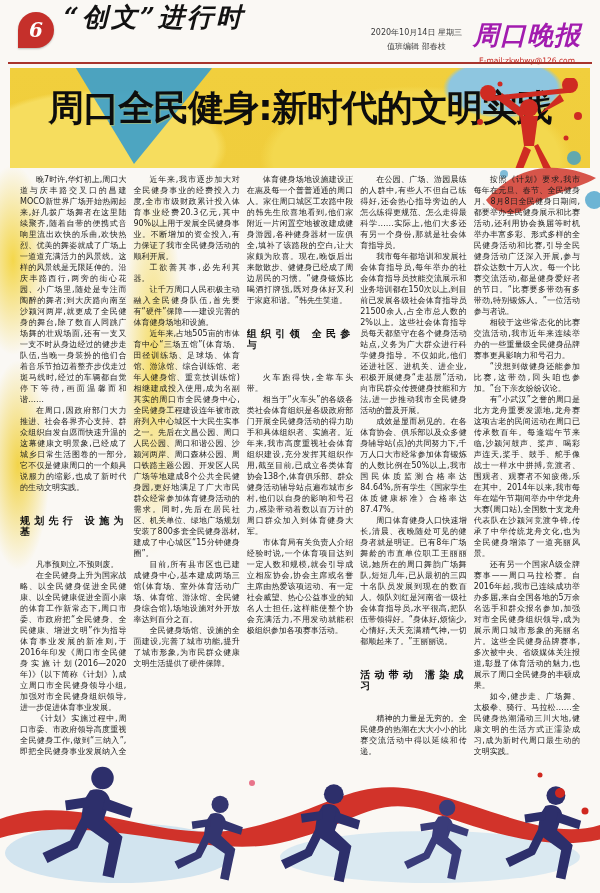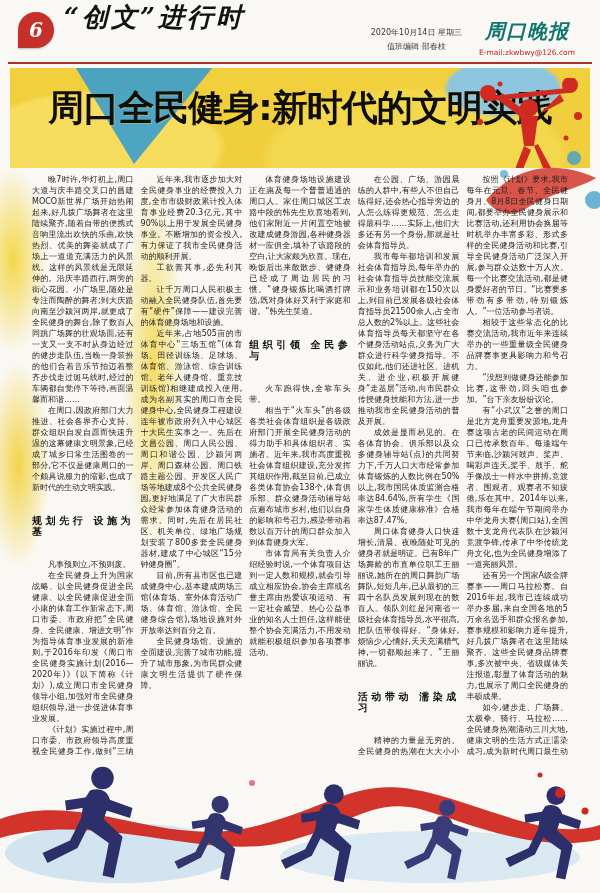--- a/index.html
+++ b/index.html
@@ -18,21 +18,21 @@
     box-shadow:0 1px 2px rgba(0,0,0,.25);
   }
   .badge-pin span { color:#fff; font-size:20px; font-weight:bold; font-style:italic; font-family:"DejaVu Serif", serif; }
   .section-title {
     position:absolute; left:64px; top:0;
     font-size:26px; font-weight:bold; font-style:italic;
     font-family:"DejaVu Serif", serif; color:#121212; letter-spacing:3px;
   }
   .header-meta { position:absolute; right:138px; top:26px; font-size:8px; color:#3a3a3a; line-height:1.8; text-align:center; }
   .masthead { position:absolute; right:12px; top:18px; width:122px; text-align:center; }
-  .masthead .logo { font-size:20px; font-weight:bold; font-style:italic; color:#0f766e; font-family:"DejaVu Serif", serif; letter-spacing:1px; }
+  .masthead .logo { font-size:26px; font-weight:bold; font-style:italic; color:#a21caf; font-family:"DejaVu Serif", serif; letter-spacing:1px; }
   .masthead .email { font-size:7.5px; color:#c5231d; margin-top:3px; }
   .header-rule { position:absolute; left:8px; right:8px; bottom:0; height:2px; background:#a8342c; }
 
   
   .banner {
     position:relative; margin:4px 10px 0; height:100px; overflow:hidden;
     background:
       radial-gradient(ellipse 120px 60px at 85% 20%, #8ec6e0 0 45%, transparent 50%),
       radial-gradient(ellipse 200px 90px at 15% 80%, #f6dd5e 0 60%, transparent 65%),
       radial-gradient(ellipse 260px 120px at 70% 90%, #f3d84e 0 55%, transparent 60%),
@@ -54,21 +54,21 @@
   
   .splash { position:absolute; pointer-events:none; z-index:0; }
   .splash-y1 { left:-22px; top:165px; width:70px; height:190px; background:radial-gradient(closest-side,#f4d74b,rgba(244,215,75,0)); border-radius:50%; }
   .splash-y2 { left:122px; top:175px; width:62px; height:380px; background:radial-gradient(closest-side,#f4d74b,rgba(244,215,75,0)); border-radius:50%; opacity:.85; }
   .splash-y3 { left:-14px; top:360px; width:64px; height:210px; background:radial-gradient(closest-side,#f2d449,rgba(242,212,73,0)); border-radius:50%; }
   .splash-tr { right:-6px; top:160px; width:130px; height:60px; }
 
   
   .columns {
     position:relative; z-index:1;
-    display:flex; gap:7px; padding:6px 32px 0; height:590px; overflow:hidden;
+    display:flex; gap:7px; padding:6px 20px 0; height:590px; overflow:hidden;
   }
   .col { flex:1 1 0; font-size:8px; line-height:11px; text-align:justify; color:#1e1e1e; overflow:hidden; }
   .para { text-indent:2em; margin:0; }
   .subhead { font-size:10px; font-weight:bold; letter-spacing:3px; margin:22px 0; color:#111; }
 
   
   .bottom-art { position:absolute; left:0; right:0; bottom:0; height:140px; z-index:2; pointer-events:none; }
 </style>
 </head>
 <body>
@@ -151,21 +151,21 @@
       <p class="para">成效是显而易见的。在各体育协会、俱乐部以及众多健身辅导站(点)的共同努力下,千万人口大市经常参加体育锻炼的人数比例在50%以上,我市国民体质监测合格率达84.64%,所有学生《国家学生体质健康标准》合格率达87.47%。</p>
       <p class="para">周口体育健身人口快速增长,清晨、夜晚随处可见的健身者就是明证。已有8年广场舞龄的市直单位职工王丽丽说,她所在的周口舞韵广场舞队,短短几年,已从最初的三四十名队员发展到现在的数百人。领队刘红是河南省一级社会体育指导员,水平很高,把队伍带领得好。“身体好,烦恼少,心情好,天天充满精气神,一切都顺起来了。”王丽丽说。</p>
       <h3 class="subhead">活动带动 濡染成习</h3>
       <p class="para">精神的力量是无穷的。全民健身的热潮在大大小小的比赛交流活动中得以延续和传递。</p>
     </div>
     <div class="col">
       <p class="para">按照《计划》要求,我市每年在元旦、春节、全民健身月、8月8日全民健身日期间,都要举办全民健身展示和比赛活动,还利用协会换届等时机举办丰富多彩、形式多样的全民健身活动和比赛,引导全民健身活动广泛深入开展,参与群众达数十万人次。每一个比赛交流活动,都是健身爱好者的节日。“比赛要多带劲有多带劲,特别锻炼人。”一位活动参与者说。</p>
       <p class="para">相较于这些常态化的比赛交流活动,我市近年来连续举办的一些重量级全民健身品牌赛事更具影响力和号召力。</p>
       <p class="para">“没想到做健身还能参加比赛,这带劲,回头咱也参加。”台下亲友纷纷议论。</p>
       <p class="para">有“小武汉”之誉的周口是北方龙舟重要发源地,龙舟赛这项古老的民间运动在周口已传承数百年。每逢端午节来临,沙颍河鼓声、桨声、喝彩声连天,桨手、鼓手、舵手像战士一样水中拼搏,竞渡者、围观者、观赛者不知疲倦,乐在其中。2014年以来,我市每年在端午节期间举办中华龙舟大赛(周口站),全国数十支龙舟代表队在沙颍河竞渡争锋,传承了中华传统龙舟文化,也为全民健身增添了一道亮丽风景。</p>
-      <p class="para">还有另一个国家A级金牌赛事——周口马拉松赛。自2016年起,我市已连续成功举办多届,来自全国各地的5万余名选手和群众报名参加,赛事规模和影响力逐年提升,好几拨广场舞者在这里陆续聚齐。这些全民健身品牌赛事,多次被中央、省级媒体关注报道,彰显了体育活动的魅力,也展示了周口全民健身的丰硕成果。</p>
+      <p class="para">还有另一个国家A级金牌赛事——周口马拉松赛。自2016年起,我市已连续成功举办多届,来自全国各地的5万余名选手和群众报名参加,加强对市全民健身组织领导,成为展示周口城市形象的亮丽名片。这些全民健身品牌赛事,多次被中央、省级媒体关注报道,彰显了体育活动的魅力,也展示了周口全民健身的丰硕成果。</p>
       <p class="para">如今,健步走、广场舞、太极拳、骑行、马拉松……全民健身热潮涌动三川大地,健康文明的生活方式正濡染成习,成为新时代周口最生动的文明实践。</p>
     </div>
   </div>
 
 <svg class="bottom-art" width="600" height="140" viewBox="0 0 600 140">
   <defs>
     <g id="runner">
       <circle cx="58" cy="12" r="9"></circle>
       <path d="M48 22 C56 19 63 23 64 30 L59 45 L74 59 L67 92 L58 90 L63 64 L46 52 L38 68 L14 80 L10 72 L32 62 L41 44 L43 30 Z"></path>
       <polygon points="60,28 82,36 80,44 58,37"></polygon>

